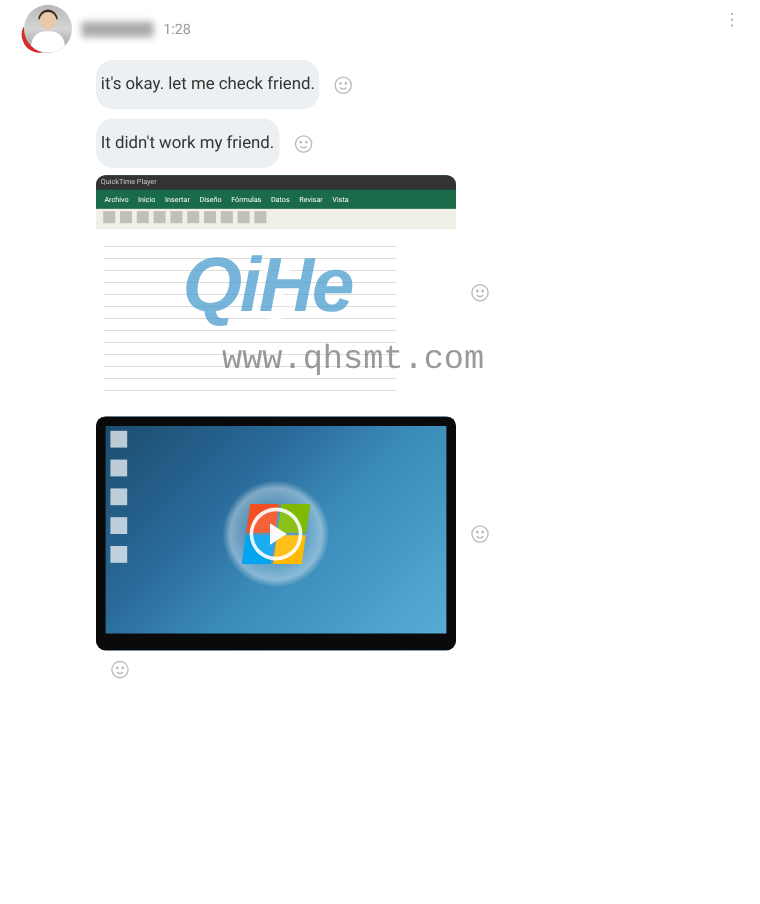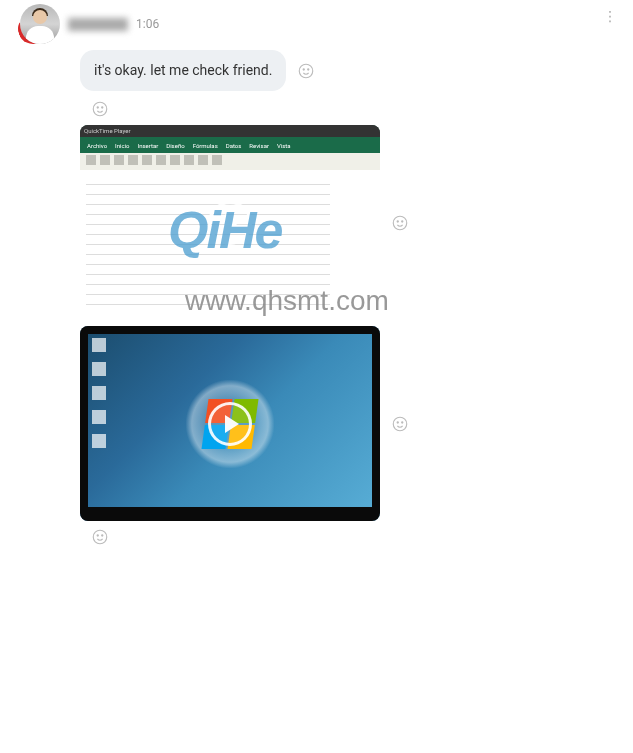--- a/index.html
+++ b/index.html
@@ -83,21 +83,21 @@
 .timestamp { color: #999; font-size: 12px; }
 .msg-row {
   display: flex;
   align-items: center;
   margin-left: 72px;
   margin-bottom: 6px;
 }
 .bubble {
   background: #edf0f3;
   border-radius: 14px;
-  padding: 10px 14px;
+  padding: 10px 4px;
   max-width: 440px;
   color: #333;
   font-size: 14px;
   line-height: 1.5;
 }
 .react-btn {
   width: 20px; height: 20px;
   margin-left: 10px;
   display: flex;
   align-items: center;
@@ -193,75 +193,76 @@
   border-bottom: 9px solid transparent;
   margin-left: 3px;
 }
 .menu-dots {
   position: absolute; top: 8px; right: 14px;
   color: #aaa; cursor: pointer;
   letter-spacing: 2px; font-size: 14px;
 }
 .watermark {
   position: absolute;
-  top: 200px; left: 168px;
-  font-size: 52px;
+  top: 200px; left: 152px;
+  font-size: 64px;
   font-weight: 800;
   font-style: italic;
   color: #4a9dd0;
   opacity: 0.75;
   pointer-events: none;
   font-family: Arial, sans-serif;
   letter-spacing: -2px;
 }
 .watermark-url {
   position: absolute;
   top: 285px; left: 185px;
   font-size: 28px;
   color: #888;
   opacity: 0.85;
   pointer-events: none;
-  font-family: Liberation Sans, sans-serif;
+  font-family: Liberation Mono, monospace;
   font-weight: 400;
 }
 </style>
 </head>
 <body>
 
 <div class="chat-container">
   <span class="menu-dots" aria-label="More options">⋮</span>
 
   <div class="msg-group">
     <div class="msg-header">
       <div class="avatar">
         <div class="avatar-ring"></div>
         <div class="avatar-face">
           <div class="avatar-hair"></div>
           <div class="avatar-head"></div>
           <div class="avatar-body"></div>
         </div>
       </div>
       <span class="sender-name"></span>
-      <span class="timestamp">1:06</span>
+      <span class="timestamp">1:28</span>
     </div>
     <div class="msg-row">
       <div class="bubble">it's okay.  let me check friend.</div>
       <div class="react-btn" aria-label="Add reaction">
         <svg viewBox="0 0 24 24" fill="none" stroke="currentColor" stroke-width="1.5">
             <circle cx="12" cy="12" r="9"></circle>
             <circle cx="9" cy="10" r="0.8" fill="currentColor"></circle>
             <circle cx="15" cy="10" r="0.8" fill="currentColor"></circle>
             <path d="M8.5 14.5c1 1.2 2.2 1.8 3.5 1.8s2.5-.6 3.5-1.8"></path>
           </svg>
       </div>
     </div>
   </div>
 
   <div class="msg-group">
     <div class="msg-row">
+      <div class="bubble">It didn't work my friend.</div>
       <div class="react-btn" aria-label="Add reaction">
         <svg viewBox="0 0 24 24" fill="none" stroke="currentColor" stroke-width="1.5">
             <circle cx="12" cy="12" r="9"></circle>
             <circle cx="9" cy="10" r="0.8" fill="currentColor"></circle>
             <circle cx="15" cy="10" r="0.8" fill="currentColor"></circle>
             <path d="M8.5 14.5c1 1.2 2.2 1.8 3.5 1.8s2.5-.6 3.5-1.8"></path>
           </svg>
       </div>
     </div>
 

